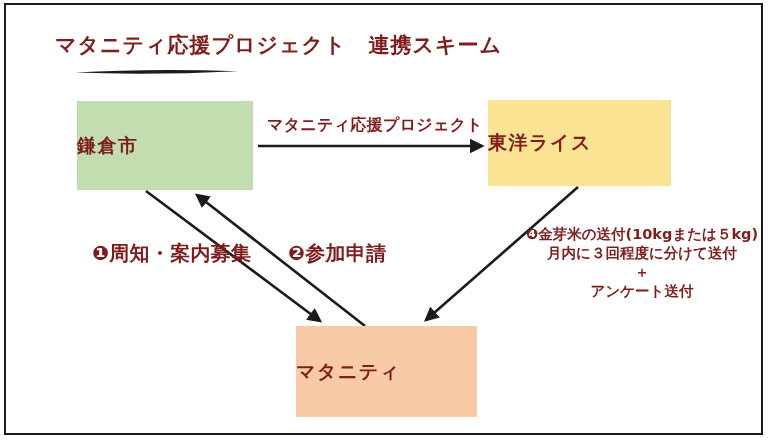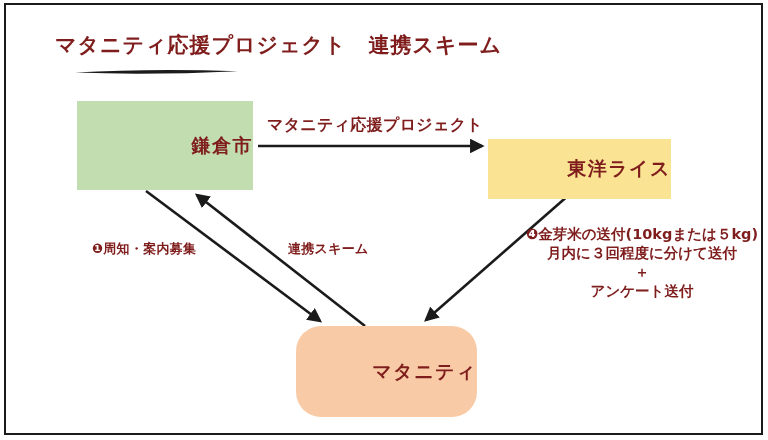--- a/index.html
+++ b/index.html
@@ -3,26 +3,26 @@
 <meta charset="utf-8">
 <style>
   html,body{margin:0;padding:0;background:#fff;}
   .canvas{
     position:relative;width:768px;height:440px;background:#ffffff;overflow:hidden;
     font-family:"DejaVu Sans","Liberation Sans",sans-serif;font-weight:700;color:#7f1d1d;
   }
   .frame{position:absolute;left:4px;top:3px;right:5px;bottom:5px;border:2px solid #1b1b1b;pointer-events:none;}
   .title{position:absolute;left:55px;top:31px;margin:0;font-size:21px;letter-spacing:1px;white-space:nowrap;}
   svg.layer{position:absolute;left:0;top:0;width:768px;height:440px;}
-  .node{position:absolute;display:flex;align-items:center;justify-content:flex-end;}
+  .node{position:absolute;display:flex;align-items:center;justify-content:flex-start;}
   .node .node-label{font-size:19px;letter-spacing:1.5px;}
   #node-kamakura{left:77px;top:101px;width:176px;height:89px;}
-  #node-toyo{left:488px;top:100px;width:183px;height:60px;margin-top:39px;}
-  #node-maternity{left:296px;top:326px;width:181px;height:91px;border-radius:25px;}
-  .arrow-label{position:absolute;font-size:13px;white-space:nowrap;letter-spacing:0.3px;}
+  #node-toyo{left:488px;top:100px;width:183px;height:86px;}
+  #node-maternity{left:296px;top:326px;width:181px;height:91px;}
+  .arrow-label{position:absolute;font-size:20px;white-space:nowrap;letter-spacing:0.3px;}
   #lbl-send-list{left:267px;top:115px;font-size:16px;}
   #lbl-notice{left:92px;top:240px;}
   #lbl-apply{left:288px;top:240px;}
   #lbl-send-rice{left:510px;top:225px;width:264px;text-align:center;font-size:14.5px;line-height:19px;white-space:normal;letter-spacing:0;}
 </style>
 </head>
 <body>
 
 <div class="canvas">
 
@@ -50,21 +50,21 @@
   <div class="node" id="node-toyo" style="background-color: rgb(251, 227, 148);">
     <span class="node-label">東洋ライス</span>
   </div>
 
   <div class="node" id="node-maternity" style="background-color: rgb(248, 203, 166);">
     <span class="node-label">マタニティ</span>
   </div>
 
   <div class="arrow-label" id="lbl-send-list">マタニティ応援プロジェクト</div>
   <div class="arrow-label" id="lbl-notice">❶周知・案内募集</div>
-  <div class="arrow-label" id="lbl-apply">連携スキーム</div>
+  <div class="arrow-label" id="lbl-apply">❷参加申請</div>
 
   <div class="arrow-label" id="lbl-send-rice">
     <div>❹金芽米の送付(10kgまたは５kg)</div>
     <div>月内に３回程度に分けて送付</div>
     <div>＋</div>
     <div>アンケート送付</div>
   </div>
 
 </div>
 

